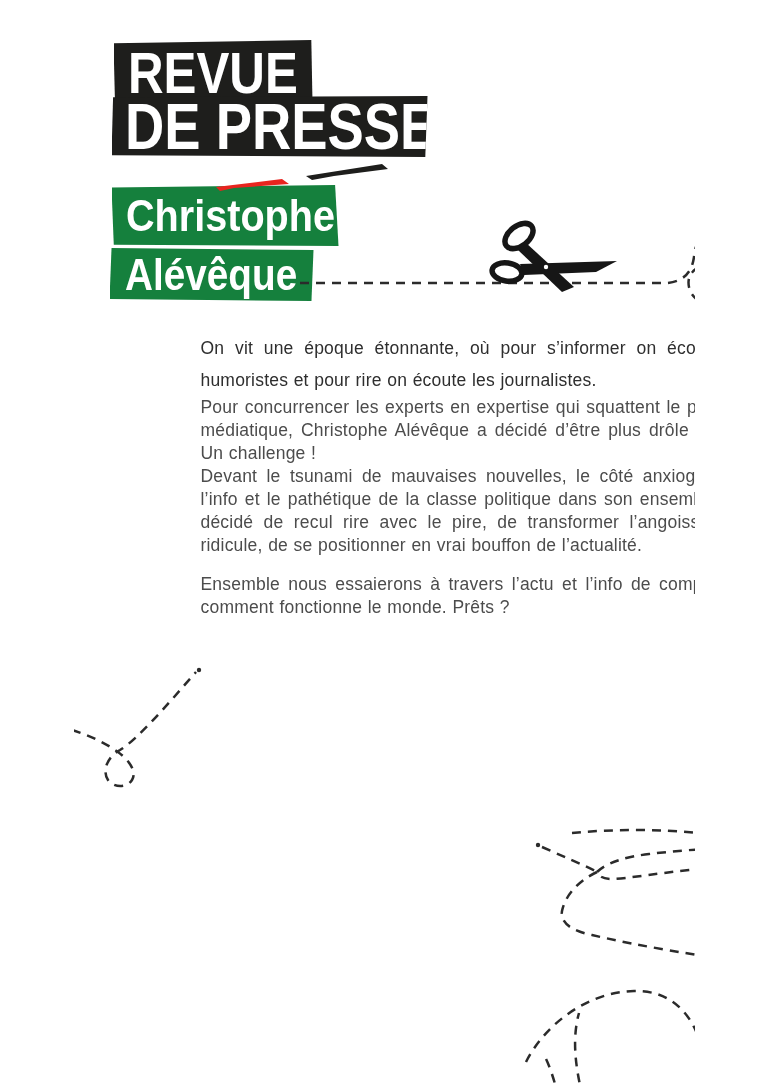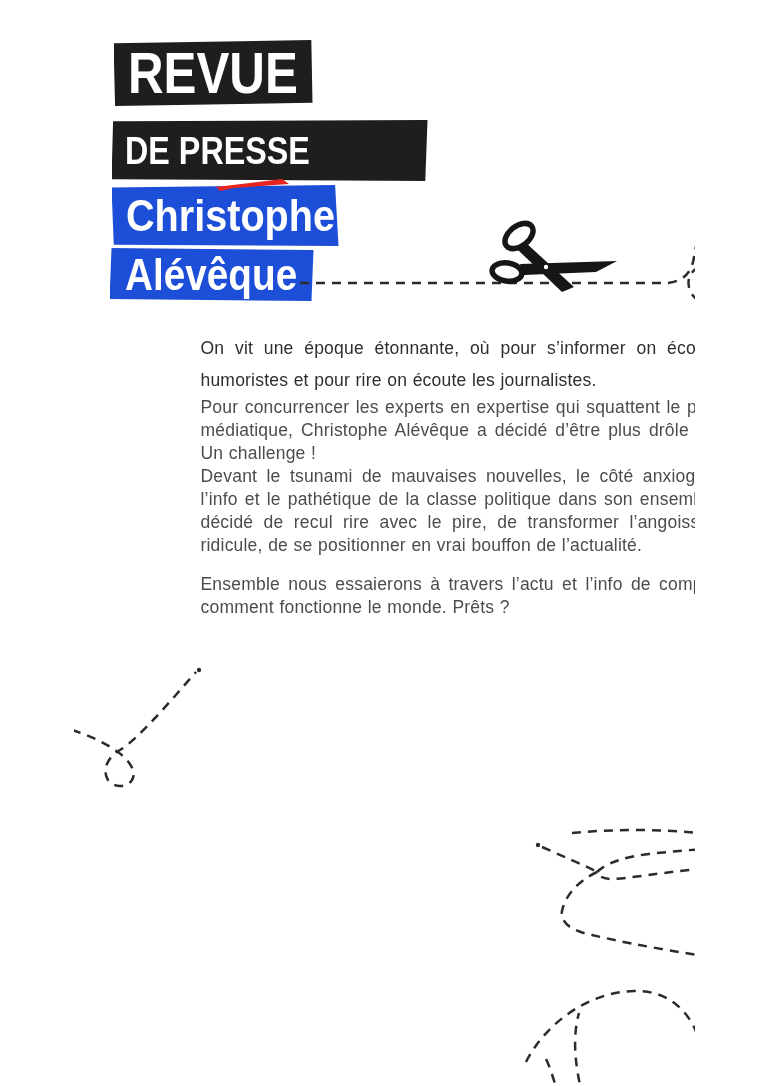--- a/index.html
+++ b/index.html
@@ -11,24 +11,24 @@
   
   .block {
     position:absolute; display:flex; align-items:center;
     color:#ffffff; font-weight:bold;
   }
   .block span {
     display:inline-block; white-space:nowrap; line-height:1;
     transform-origin:left center;
   }
   .black-block { background:#1e1e1c; }
-  .red-block   { background:#1d4ed8; }
+  .red-block   { background:#15803d; }
   .b-revue      { left:40px; top:40px;  width:185px; height:66px; font-size:58px; padding-left:14px;
                   clip-path:polygon(0 5%, 99.4% 0, 100% 95%, 0.8% 100%); }
-  .b-presse     { left:38px; top:120px; width:303px; height:61px; font-size:38px; padding-left:13px;
+  .b-presse     { left:38px; top:96px; width:303px; height:61px; font-size:64px; padding-left:13px;
                   clip-path:polygon(0.5% 2%, 100% 0, 99.3% 100%, 0 97%); }
   .b-revue span, .b-presse span { transform:scaleX(0.85); }
   .b-christophe { left:38px; top:185px; width:213px; height:61px; font-size:45px; padding-left:14px;
                   clip-path:polygon(0 4%, 98.5% 0, 100% 100%, 1% 98%); }
   .b-aleveque   { left:36px; top:248px; width:189px; height:53px; font-size:44px; padding-left:15px;
                   clip-path:polygon(1% 0, 100% 4%, 99% 100%, 0 96%);align-items:center; }
   .b-christophe span, .b-aleveque span { transform:scaleX(0.88); }
   
   .copy {
     position:absolute; left:127px; top:332px; width:554px; z-index:2;

